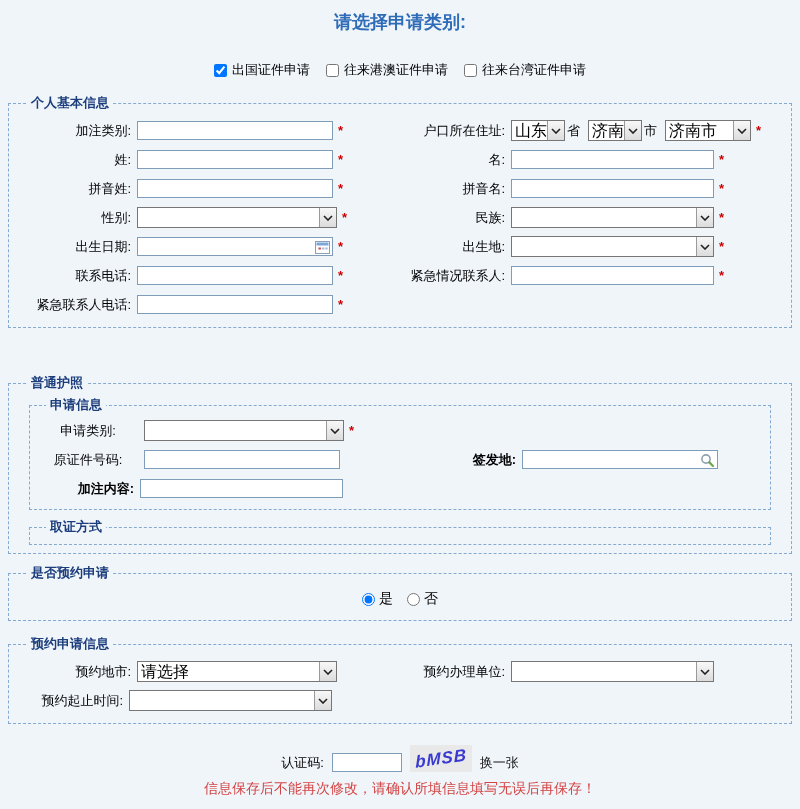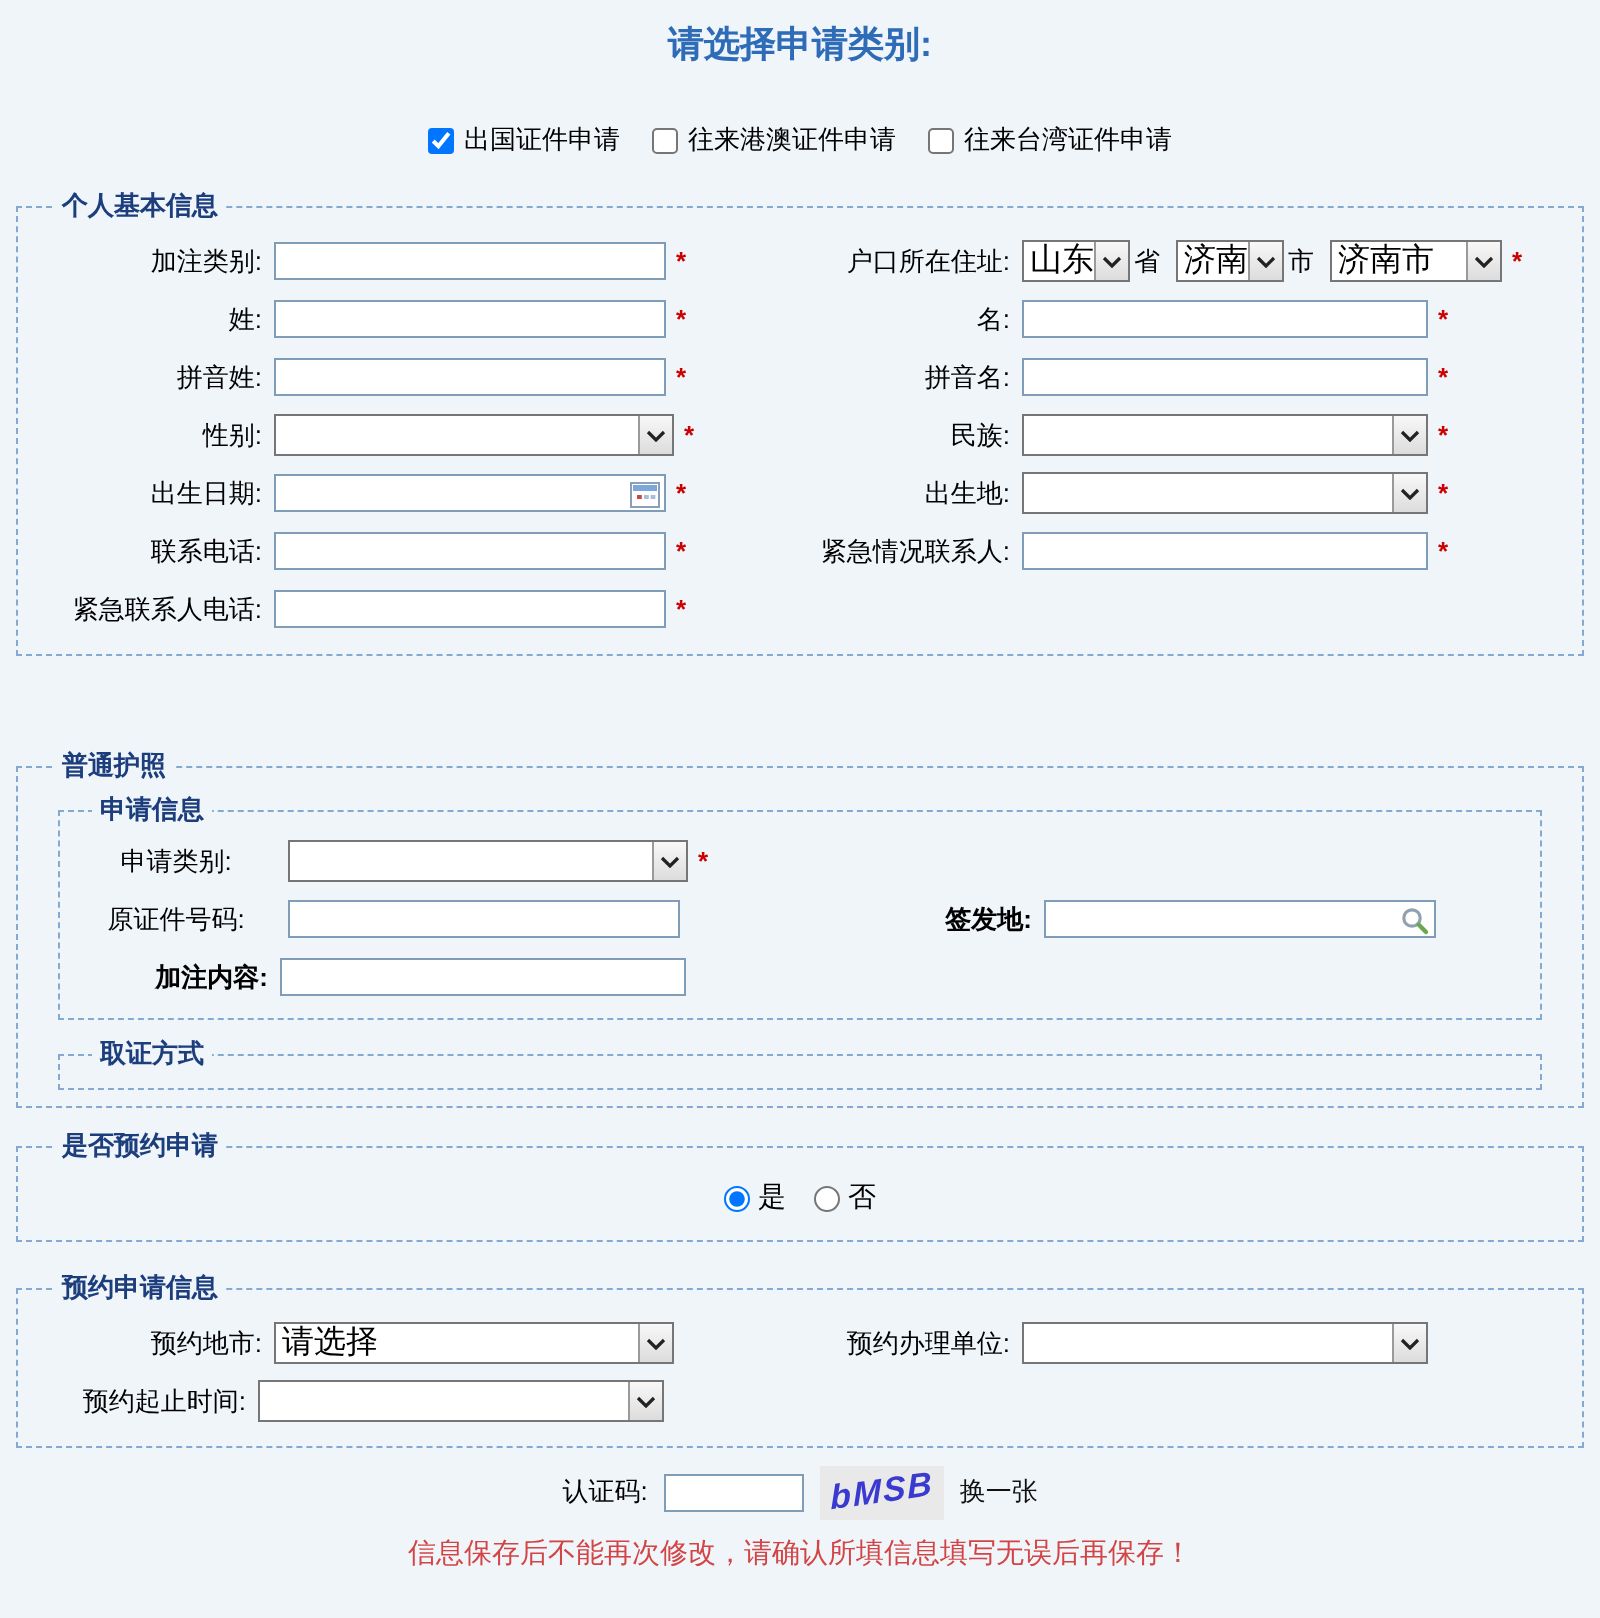--- a/index.html
+++ b/index.html
@@ -74,21 +74,21 @@
   .radio-row {
     display:flex; justify-content:center; align-items:center; gap:14px; height:34px;
   }
   .radio-row label { display:flex; align-items:center; gap:2px; cursor:pointer; font-size:14px; }
 
   .gap-lg { margin-top:46px; }
   .gap-md { margin-top:14px; }
   .gap-sm { margin-top:10px; }
 
   .captcha-row {
-    margin-top:8px; display:flex; justify-content:center; align-items:center; gap:8px; height:28px;
+    margin-top:20px; display:flex; justify-content:center; align-items:flex-end; gap:8px; height:28px;
   }
   .captcha-box {
     width:62px; height:27px; background:#e9e9e9;
     display:flex; align-items:center; justify-content:center; cursor:pointer;
   }
   .captcha-text {
     color:#3a3ad0; font-weight:bold; font-size:17px; font-style:italic;
     display:inline-block; transform:rotate(-8deg) skewX(-6deg); letter-spacing:1px;
   }
   .refresh { color:#111; cursor:pointer; }

